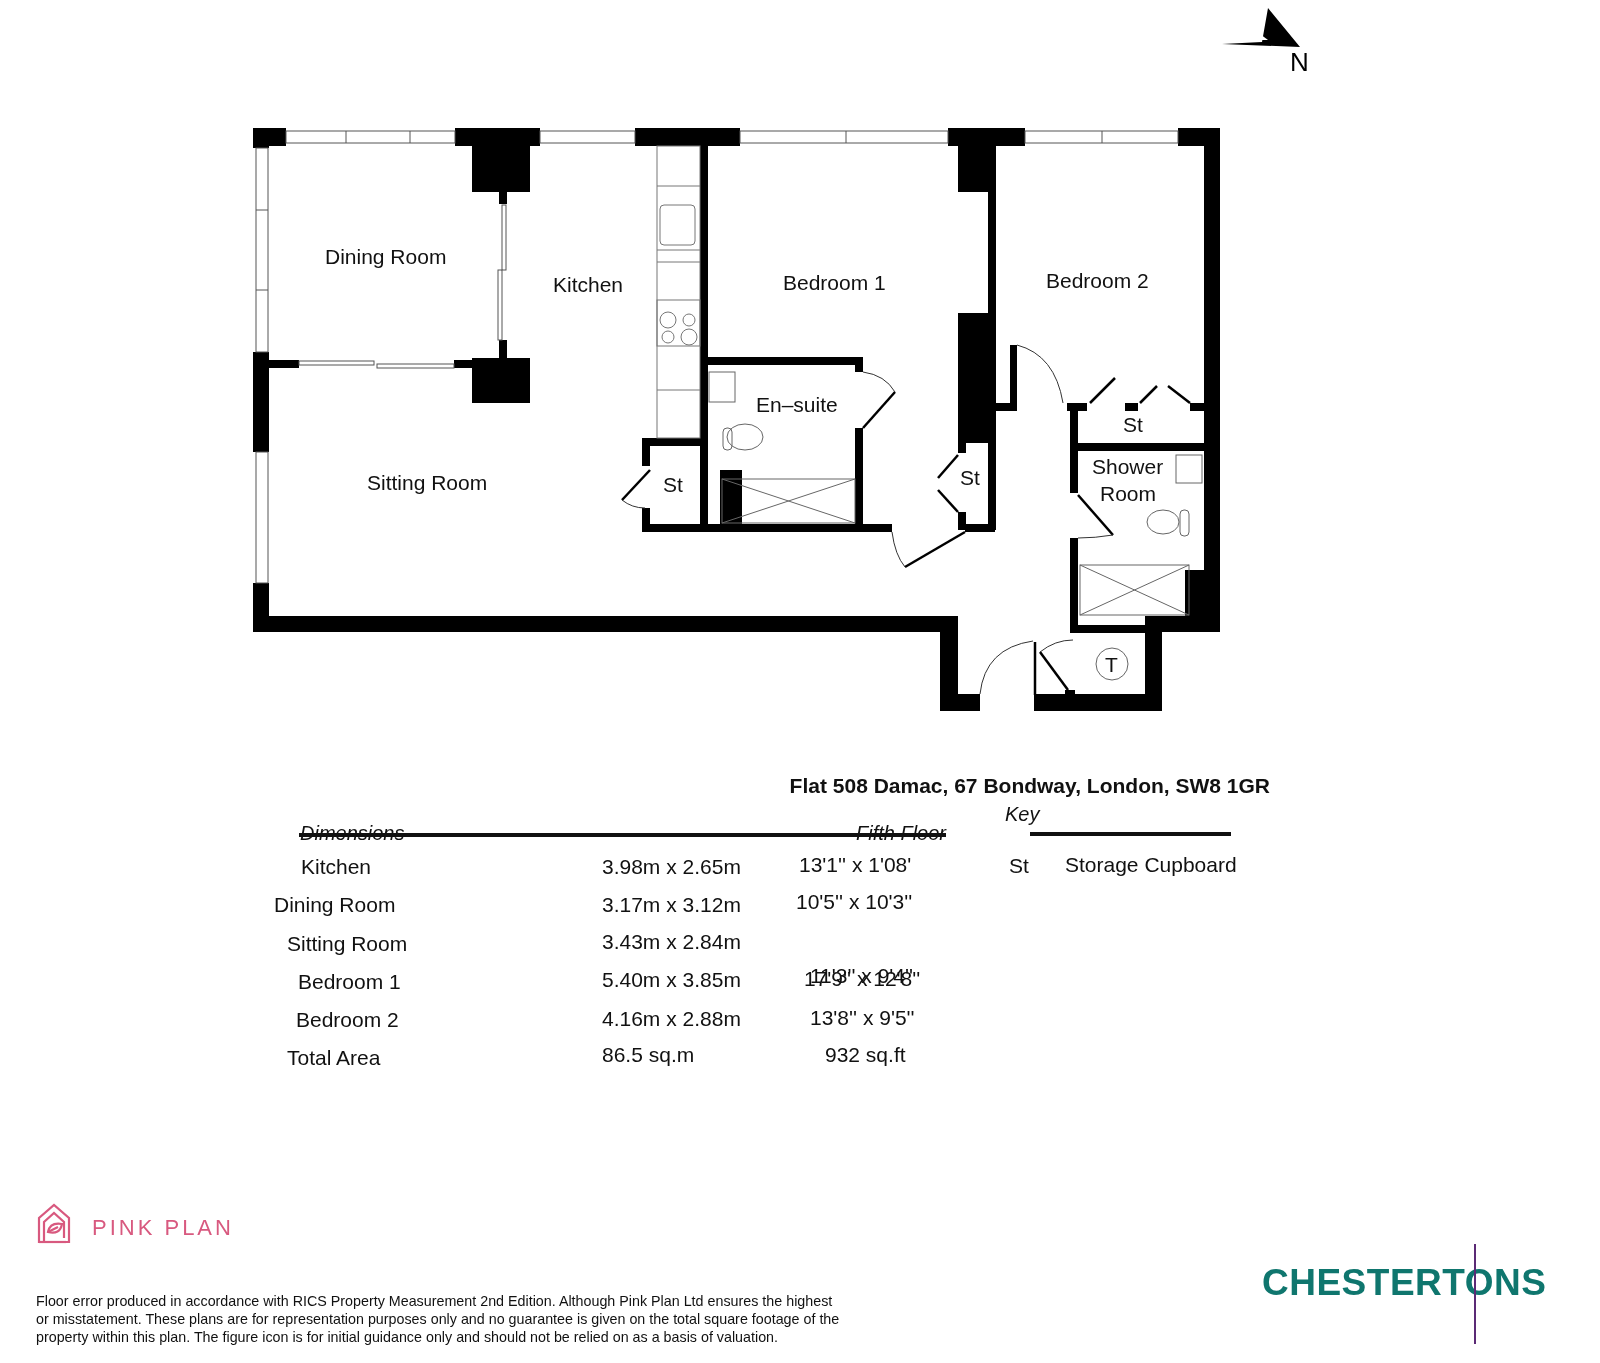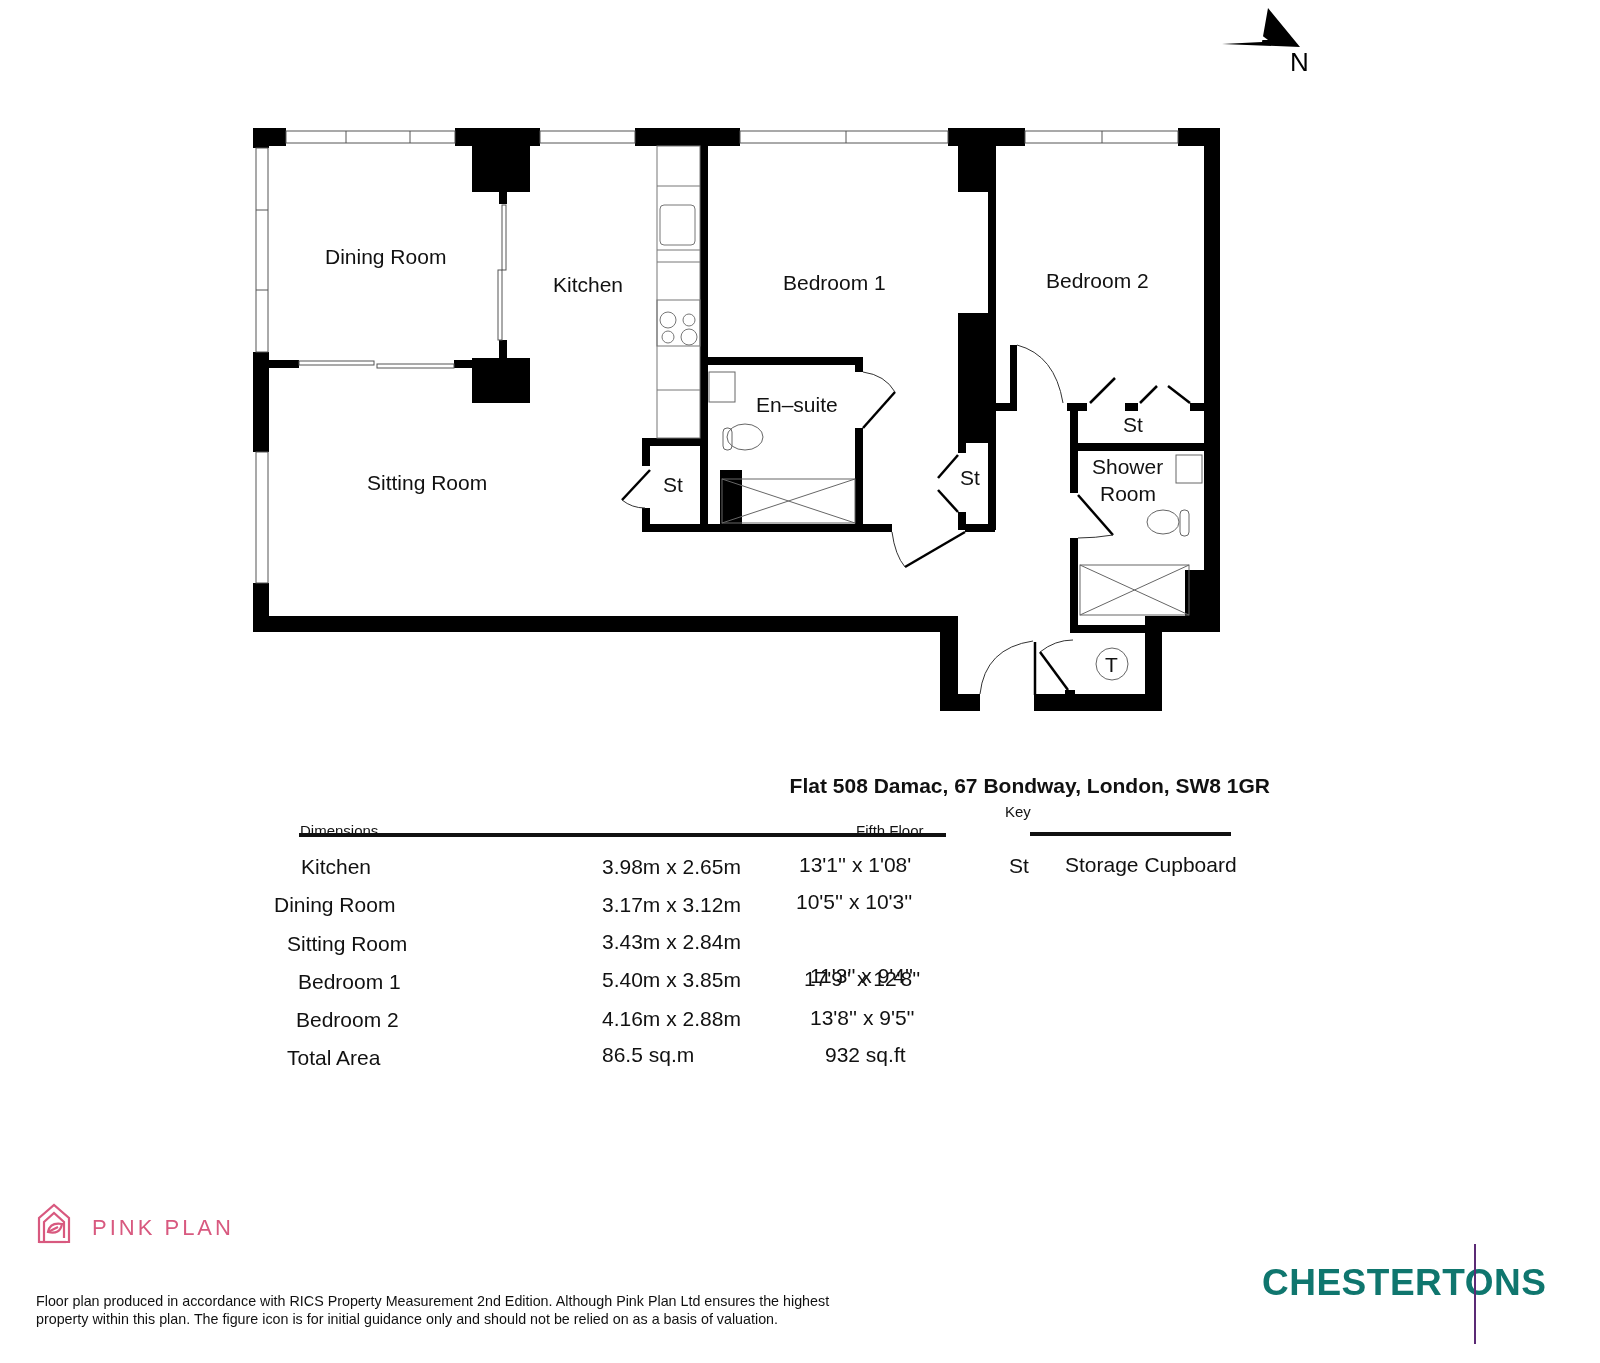--- a/index.html
+++ b/index.html
@@ -2,21 +2,21 @@
 <html><head>
 <meta charset="utf-8">
 <style>
   html, body { margin: 0; padding: 0; background: #ffffff; }
   body { width: 1600px; height: 1363px; position: relative; overflow: hidden; font-family: "Liberation Sans", sans-serif; color: #111; }
   .abs { position: absolute; }
   #plan { position: absolute; left: 0; top: 0; width: 1600px; height: 740px; }
   .room-label { font-family: "Liberation Sans", sans-serif; font-size: 21px; fill: #111; }
   .compass-n { font-family: "Liberation Sans", sans-serif; font-size: 26px; }
   .address { left: 0; width: 1270px; top: 774px; text-align: right; font-weight: bold; font-size: 21px; }
-  .dim-head { top: 822px; font-size: 15px; }
+  .dim-head { top: 822px; font-size: 20px; font-style: italic; }
   .rule { background: #111; height: 4px; }
   .dim-row { position: absolute; font-size: 21px; white-space: nowrap; }
   .key-row { font-size: 21px; }
   .brand-pink { color: #d8597f; letter-spacing: 3px; font-size: 22px; }
   .disclaimer { left: 36px; top: 1293px; width: 920px; font-size: 14.3px; line-height: 17.8px; color: #111; }
   .chestertons { left: 1262px; top: 1262px; font-size: 37px; font-weight: bold; color: #0f766e; letter-spacing: 0.5px; }
   .chest-bar { left: 1474px; top: 1244px; width: 2px; height: 100px; background: #5b2a75; }
 </style>
 </head>
 <body>
@@ -229,18 +229,19 @@
     <path d="M3,40 L3,16 L18,3 L33,16 L33,40 Z"></path>
     <path d="M8,40 L8,20 L18,11 L28,20 L28,36"></path>
     <path d="M12,30 Q14,20 26,22 Q24,33 12,30 Z"></path>
     <line x1="12" y1="30" x2="22" y2="25"></line>
     <path d="M3,40 L30,40"></path>
   </g>
 </svg>
 <div class="abs brand-pink" style="left:92px; top:1215px;">PINK PLAN</div>
 
 <div class="abs disclaimer">
-  <div>Floor plan produced in accordance with RICS Property Measurement 2nd Edition. Although Pink Plan Ltd ensures the highest</div>
+  <div>Floor error produced in accordance with RICS Property Measurement 2nd Edition. Although Pink Plan Ltd ensures the highest</div>
+  <div>or misstatement. These plans are for representation purposes only and no guarantee is given on the total square footage of the</div>
   <div>property within this plan. The figure icon is for initial guidance only and should not be relied on as a basis of valuation.</div>
 </div>
 
 <div class="abs chestertons">CHESTERTONS</div>
 <div class="abs chest-bar"></div>
 
 </body></html>

